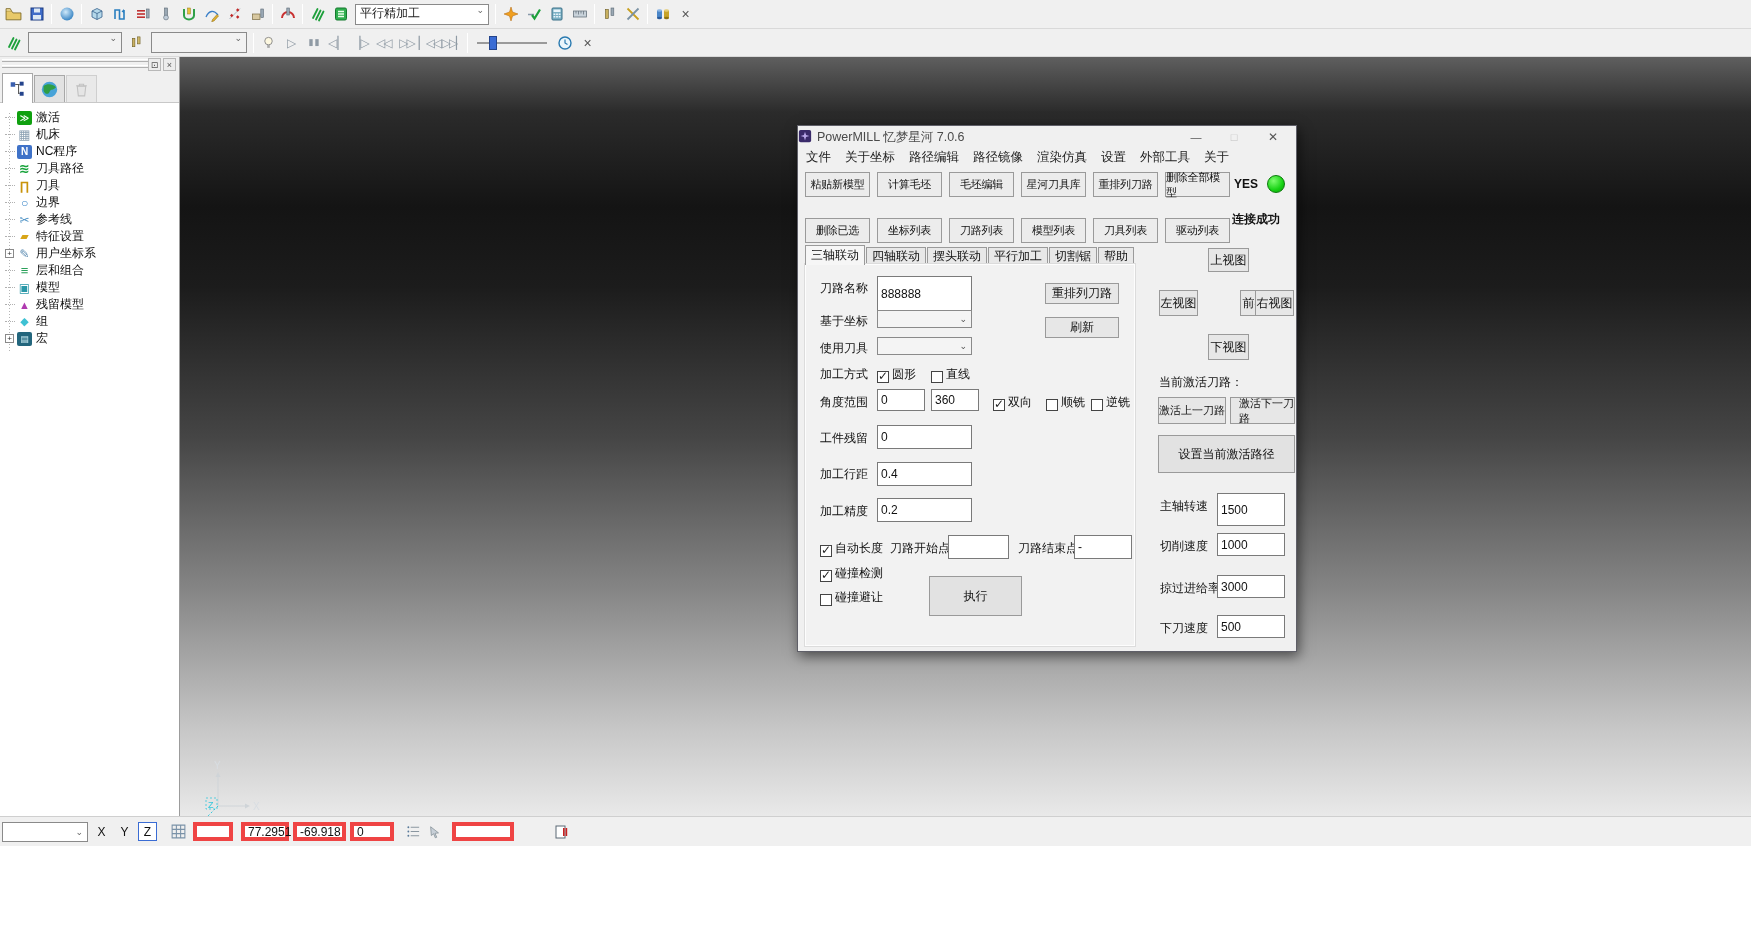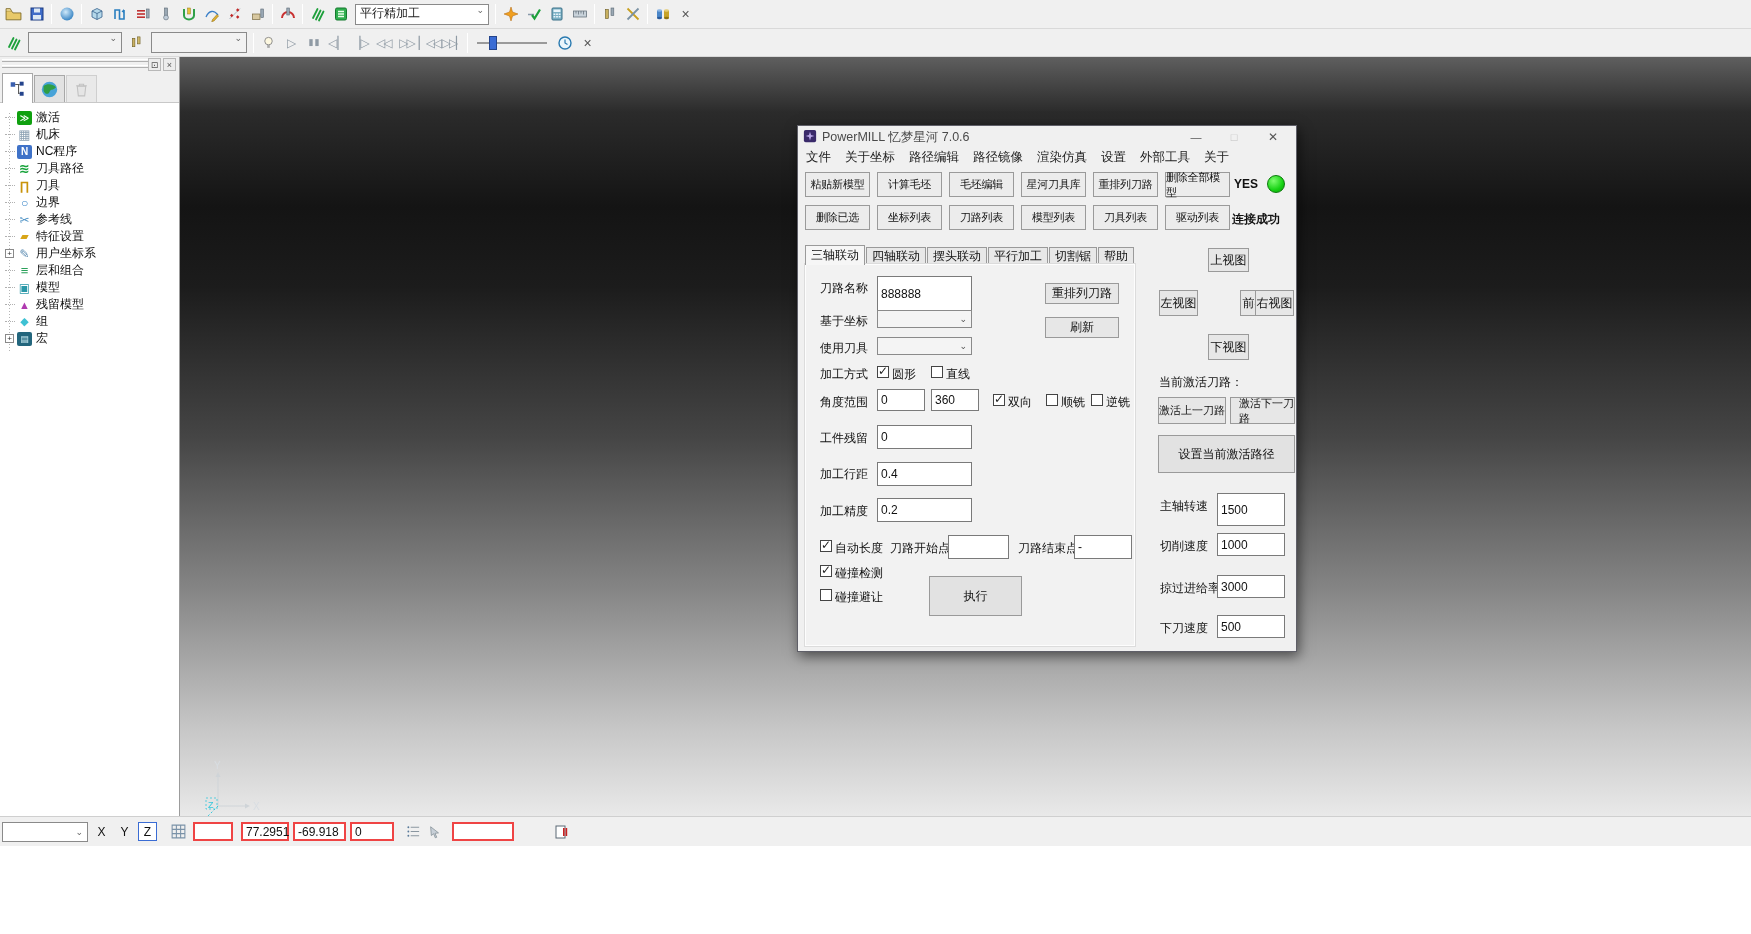--- a/index.html
+++ b/index.html
@@ -62,48 +62,48 @@
   .ti-stock::before{content:"▲";color:#b03ab0;font-size:11px;}
   .ti-group::before{content:"◆";color:#3ec1d3;font-size:11px;}
   .ti-macro::before{content:"▤";background:#23667d;color:#cdeef5;font-size:9px;border-radius:2px;}
 
   .viewport{flex:1;position:relative;
     background:linear-gradient(180deg,#5f5f5f 0px,#2b2b2b 55px,#141414 150px,#1c1c1c 230px,#454545 380px,#848484 530px,#c6c6c6 670px,#e9e9e9 759px);}
   .triad{position:absolute;left:18px;bottom:-12px;width:70px;height:70px;}
 
   
   .dlg{position:absolute;left:797px;top:125px;width:500px;height:527px;background:#f0f0f0;border:1px solid #5f5f68;box-shadow:2px 4px 12px rgba(0,0,0,.55);z-index:10;font-size:12px;color:#111;}
-  .dlg-title{height:22px;display:flex;align-items:center;padding-left:5px;}
+  .dlg-title{height:22px;display:flex;align-items:center;}
   .dlg-title .t-text{font-size:12.5px;color:#4a4a4a;margin-left:5px;}
   .wc{position:absolute;top:2px;height:18px;display:flex;align-items:center;justify-content:center;font-size:11px;color:#555;width:28px;}
   .dlg-menu{position:absolute;top:23px;left:8px;height:17px;display:flex;gap:14px;font-size:12.5px;color:#222;align-items:center;}
   .dlg-menu span{cursor:default;}
   .btn{background:#ececec;border:1px solid #9a9a9a;display:flex;align-items:center;justify-content:center;font-size:11px;color:#111;letter-spacing:-.2px;cursor:default;}
   .qrow{position:absolute;left:7px;display:flex;gap:7px;}
   .qrow .btn{width:65px;height:25px;}
   .magenta{color:#d400cc;font-weight:bold;}
   .okdot{position:absolute;width:18px;height:18px;border-radius:50%;background:radial-gradient(circle at 35% 30%,#7dfc6e,#17d214 60%,#0a9a0a);border:1px solid #0a7a0a;}
   .tabs{position:absolute;top:119px;left:7px;display:flex;height:20px;align-items:flex-end;}
   .tab{height:18px;padding:0 5px;display:flex;align-items:center;border:1px solid #9a9a9a;border-bottom:none;background:#e8e8e8;font-size:12px;margin-right:1px;}
   .tab.active{height:20px;background:#f6f6f6;position:relative;z-index:2;}
   .panel{position:absolute;left:7px;top:138px;width:330px;height:382px;border:1px solid #fdfdfd;outline:1px solid #dcdcdc;background:#f2f2f2;}
   .lab{position:absolute;font-size:12px;color:#111;white-space:nowrap;}
   .tin{position:absolute;border:1px solid #7a7a7a;background:#fff;font-size:12px;padding:0 3px;color:#111;}
   .ddl{position:absolute;border:1px solid #8a8a8a;background:#f4f4f4;display:flex;align-items:center;justify-content:flex-end;padding-right:4px;color:#555;font-size:9px;}
   .abtn{position:absolute;background:#e7e7e7;border:1px solid #9a9a9a;display:flex;align-items:center;justify-content:center;font-size:12px;color:#111;cursor:default;}
-  .cbrow{position:absolute;display:flex;align-items:flex-start;gap:3px;font-size:12px;color:#111;white-space:nowrap;}
+  .cbrow{position:absolute;display:flex;align-items:flex-end;gap:3px;font-size:12px;color:#111;white-space:nowrap;}
   .cbbox{width:12px;height:12px;border:1px solid #444;background:#fff;position:relative;}
   .cbbox.on::after{content:"✓";position:absolute;left:0px;top:-3px;font-size:12px;color:#222;font-weight:bold;}
 
   
   .statusbar{height:30px;background:#f0f0f0;border-top:1px solid #cfcfcf;display:flex;align-items:center;padding-left:2px;font-size:12px;color:#222;}
   .sb-combo{width:86px;height:20px;background:#fff;border:1px solid #8a8a8a;display:flex;align-items:center;justify-content:flex-end;padding-right:4px;color:#666;font-size:9px;}
   .sb-axis{width:19px;height:19px;display:flex;align-items:center;justify-content:center;font-size:12px;color:#111;margin-left:4px;border:1px solid transparent;}
   .sb-axis.active{background:#fff;border:1px solid #3a6cd4;}
-  .sb-field{height:19px;background:#fff;border:2px solid #ef4444;display:flex;align-items:center;padding:0 3px;font-size:12px;color:#111;}
+  .sb-field{height:19px;background:#fff;border:4px solid #ef4444;display:flex;align-items:center;padding:0 3px;font-size:12px;color:#111;}
   .sb-ico{display:flex;align-items:center;justify-content:center;width:22px;height:20px;}
   .bottomfill{height:88px;background:#fff;}
 </style>
 </head>
 <body>
 
 <div class="root">
 
   <div class="tb tb1">
     <span class="ti">
@@ -505,21 +505,21 @@
     <div class="btn">粘贴新模型</div>
         <div class="btn">计算毛坯</div>
         <div class="btn">毛坯编辑</div>
         <div class="btn">星河刀具库</div>
         <div class="btn">重排列刀路</div>
         <div class="btn">删除全部模型</div>
       </div>
     <div class="lab magenta" style="left:436px;top:51px;font-size:12px;">YES</div>
     <div class="okdot" style="left:469px;top:49px;"></div>
 
-    <div class="qrow" style="top:79px;">
+    <div class="qrow" style="top:92px;">
 
     <div class="btn">删除已选</div>
         <div class="btn">坐标列表</div>
         <div class="btn">刀路列表</div>
         <div class="btn">模型列表</div>
         <div class="btn">刀具列表</div>
         <div class="btn">驱动列表</div>
       </div>
     <div class="lab magenta" style="left:434px;top:85px;">连接成功</div>
 

